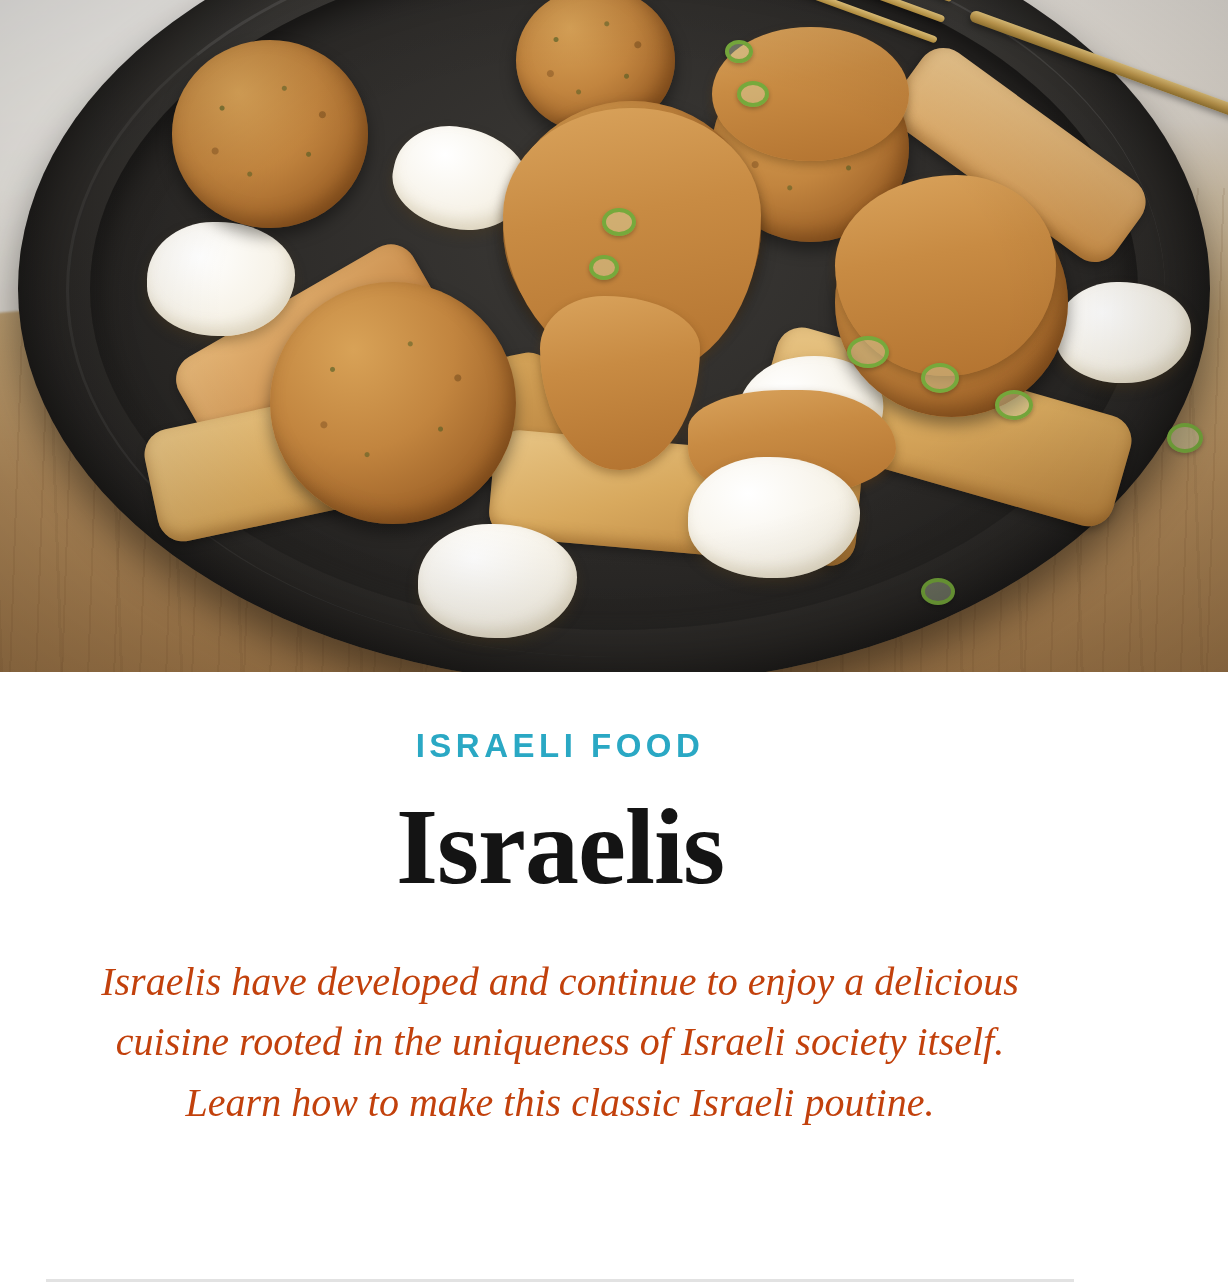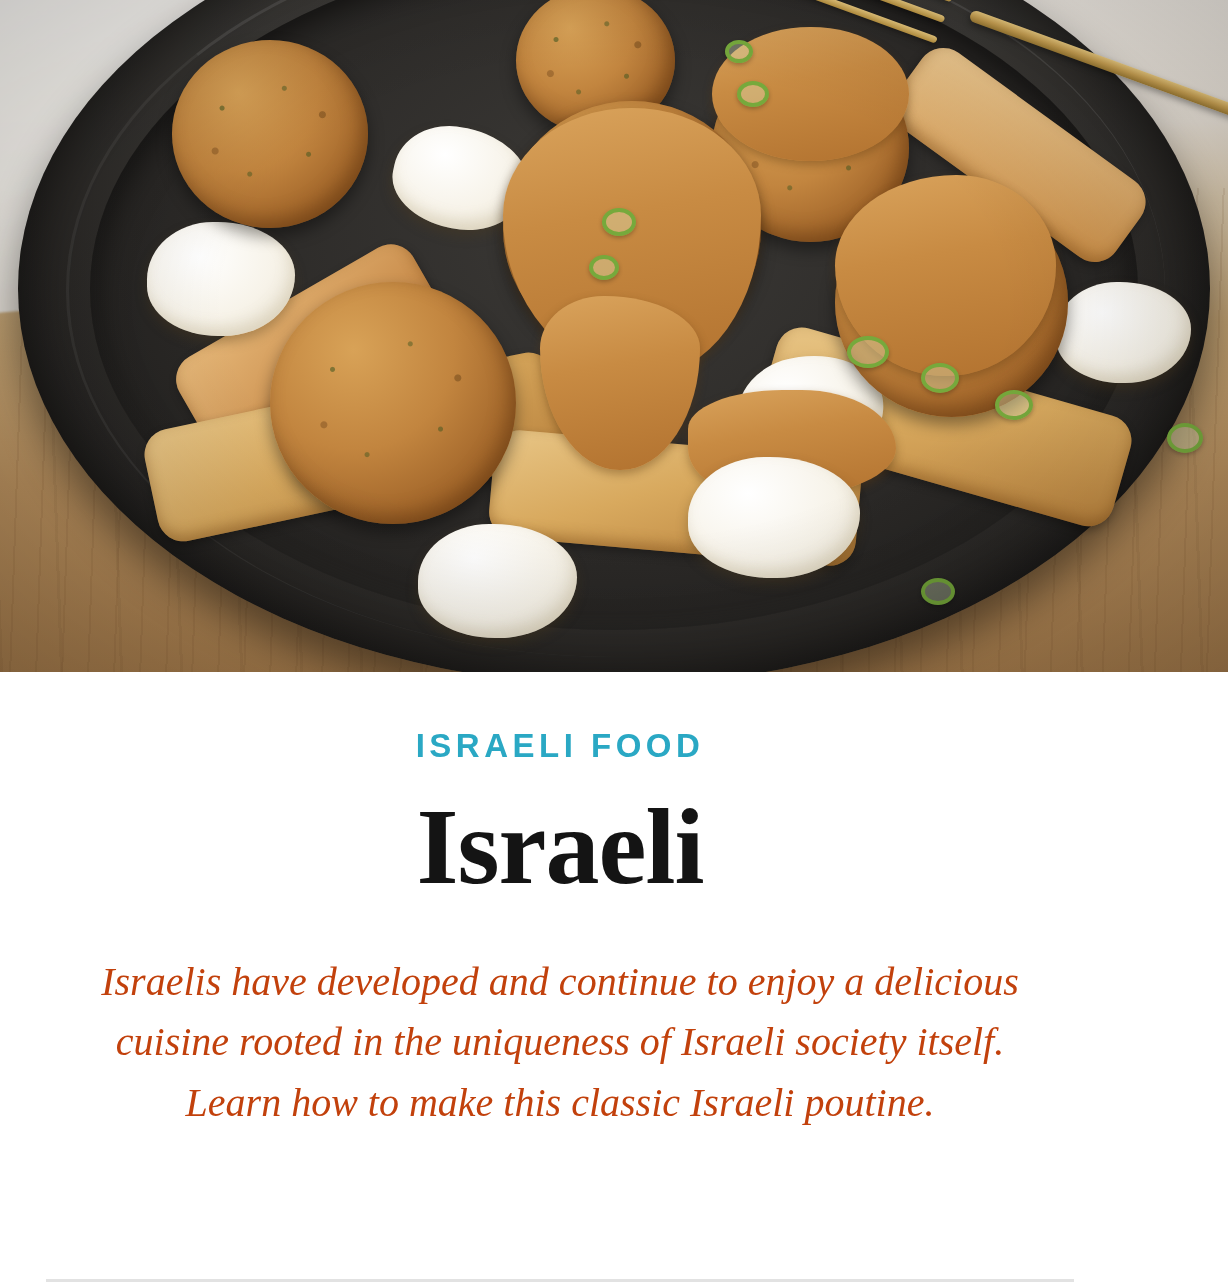--- a/index.html
+++ b/index.html
@@ -313,18 +313,18 @@
         <div class="tine t3"></div>
         <div class="tine t4"></div>
       </div>
 
       <div class="hero-vignette"></div>
     </div>
   </div>
 
   <div class="content">
     <p class="kicker">ISRAELI FOOD</p>
-    <h1 class="title">Israeli</h1>
+    <h1 class="title">Israelis</h1>
     <p class="desc">Israelis have developed and continue to enjoy a delicious cuisine rooted in the uniqueness of Israeli society itself. Learn how to make this classic Israeli poutine.</p>
   </div>
 
   <div class="bottom-rule"></div>
 </div>
 
 </body></html>

